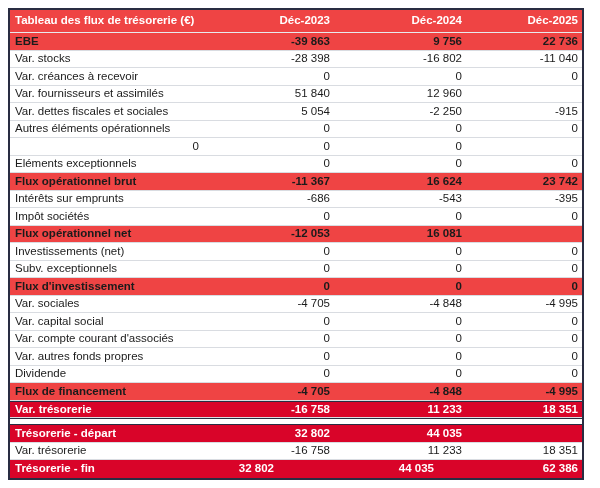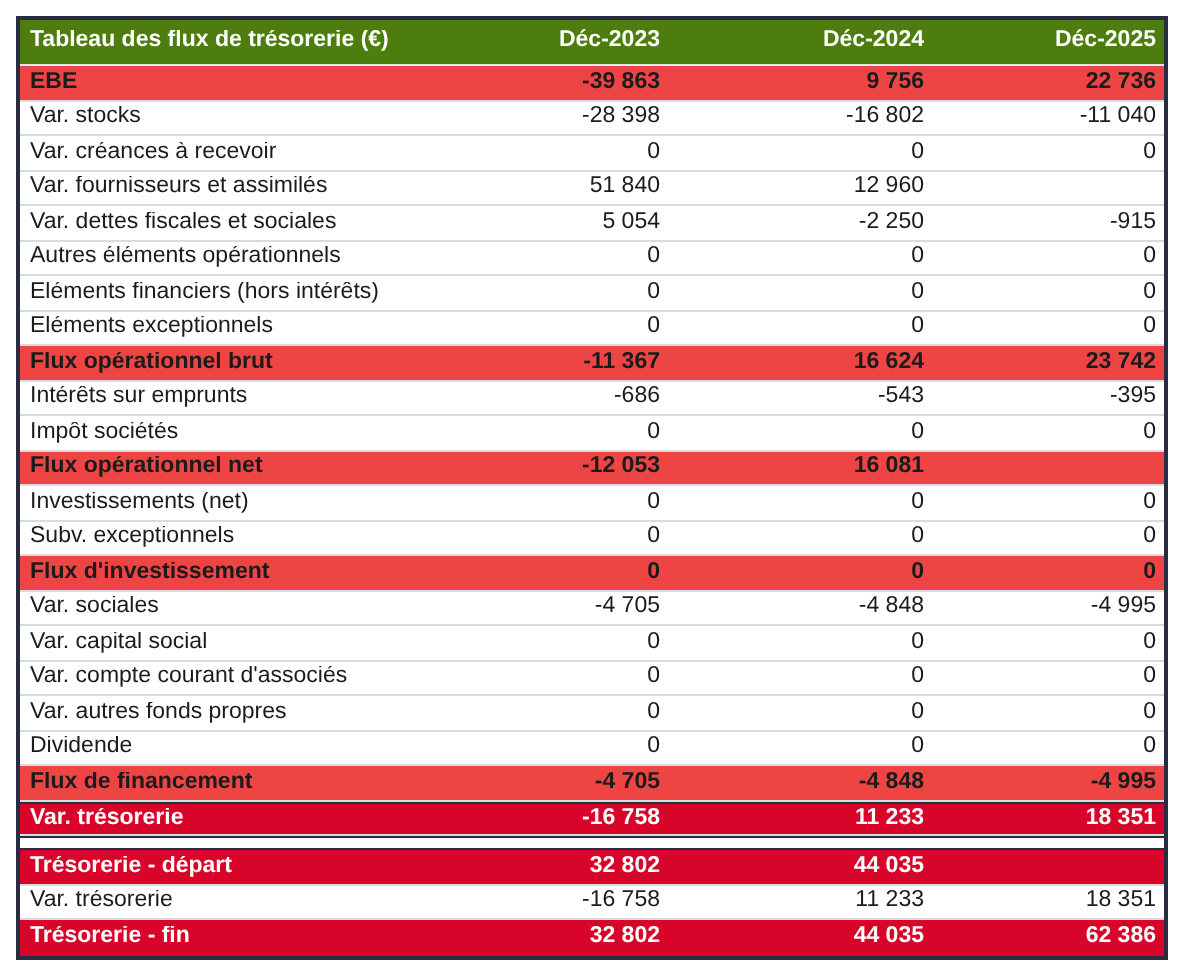--- a/index.html
+++ b/index.html
@@ -16,24 +16,24 @@
     display:grid;
     grid-template-columns:auto 131px 132px 116px;
     align-items:center;
     height:17.5px;
     box-sizing:border-box;
     border-bottom:1px solid #d9dce1;
     font-size:11.5px;
     color:#1b1b1b;
     line-height:1;
   }
-  .row:last-child{border-bottom:none;}
+  .row:last-child{border-bottom:none;gap:28px;}
   .header-row{
     height:23px;
-    background:#4d7c0f;
+    background:#ef4444;
     color:#ffffff;
     font-weight:bold;
     border-bottom:1px solid #e8eaee;
   }
   .cell-label{padding-left:5px;white-space:nowrap;overflow:hidden;}
   .cell-num{text-align:right;padding-right:4px;white-space:nowrap;}
   .subtotal{background:#ef4444;font-weight:bold;}
   .highlight{background:#d90429;color:#ffffff;font-weight:bold;}
   .dark-top{border-top:1px solid #292d42;}
   .spacer{
@@ -82,21 +82,20 @@
         <span class="cell-num">-2 250</span>
         <span class="cell-num">-915</span>
       </div>
       <div class="row">
         <span class="cell-label">Autres éléments opérationnels</span>
         <span class="cell-num">0</span>
         <span class="cell-num">0</span>
         <span class="cell-num">0</span>
       </div>
       <div class="row">
-        <span class="cell-label">Eléments financiers (hors intérêts)</span>
         <span class="cell-num">0</span>
         <span class="cell-num">0</span>
         <span class="cell-num">0</span>
       </div>
       <div class="row">
         <span class="cell-label">Eléments exceptionnels</span>
         <span class="cell-num">0</span>
         <span class="cell-num">0</span>
         <span class="cell-num">0</span>
       </div>

